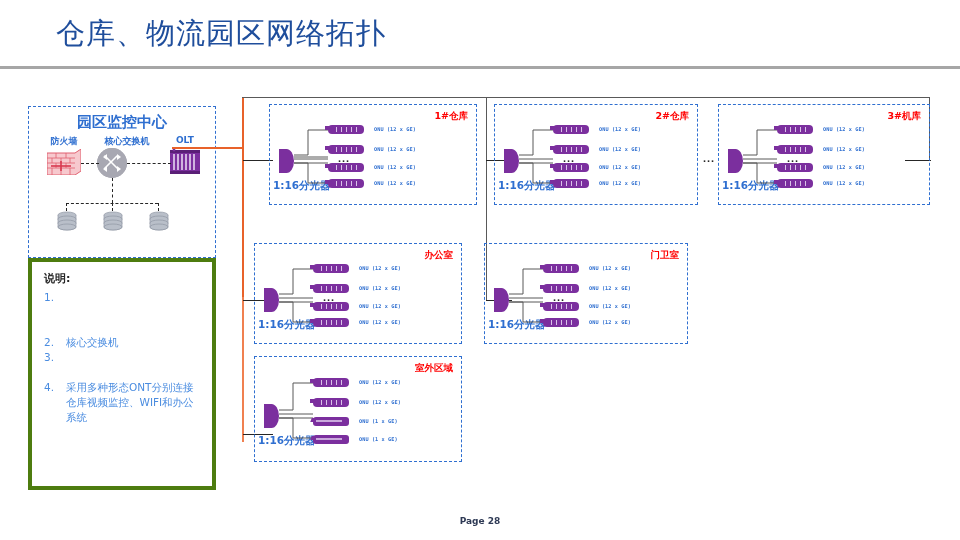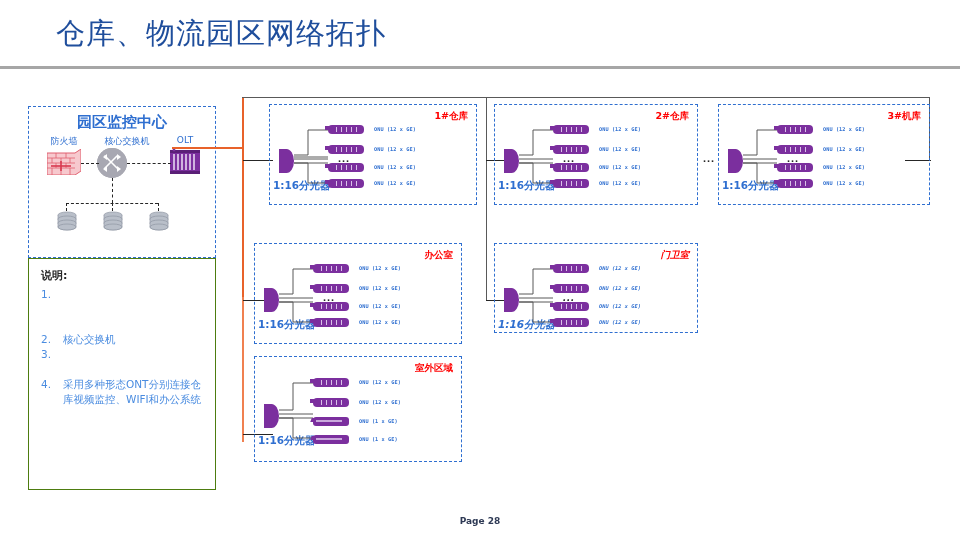--- a/index.html
+++ b/index.html
@@ -21,31 +21,31 @@
     position:absolute;left:0;top:66px;width:960px;height:3px;
     background:#A6A6A6;
   }
 
   
   .dashbox{
     position:absolute;border:1px dashed #2F6FD0;box-sizing:border-box;
     background:transparent;
   }
   .solidbox{
-    position:absolute;border:1px solid #4d7c0f;box-sizing:border-box;
+    position:absolute;border:4px solid #4d7c0f;box-sizing:border-box;
   }
 
   
   .mc-title{
     position:absolute;left:0;right:0;top:6px;text-align:center;
     color:#2F6FD0;font-size:15px;font-weight:bold;
     font-family:"DejaVu Sans","Liberation Sans",sans-serif;
   }
   .dev-label{
-    position:absolute;color:#2F6FD0;font-size:9px;font-weight:normal;
+    position:absolute;color:#2F6FD0;font-size:9px;font-weight:bold;
     text-align:center;white-space:nowrap;
     font-family:"DejaVu Sans","Liberation Sans",sans-serif;
   }
   .srv-label{
     position:absolute;color:#2F6FD0;font-size:10px;font-weight:bold;
     text-align:center;white-space:nowrap;
     font-family:"DejaVu Sans","Liberation Sans",sans-serif;
   }
 
   
@@ -442,21 +442,21 @@
         <div class="tab"></div>
         <div class="ports"></div>
       </div>
     <div class="ellipsis-dots" style="left:68px;top:50px;">...</div>
     <div class="ont-label" style="left:104px;top:21px;">ONU (12 x GE)</div>
     <div class="ont-label" style="left:104px;top:41px;">ONU (12 x GE)</div>
     <div class="ont-label" style="left:104px;top:59px;">ONU (12 x GE)</div>
     <div class="ont-label" style="left:104px;top:75px;">ONU (12 x GE)</div>
   </div>
 
-  <div class="dashbox" style="left:494px;top:243px;width:204px;height:90px;font-style:italic;">
+  <div class="dashbox" style="left:484px;top:243px;width:204px;height:101px;">
     <div class="zone-title">门卫室</div>
     <div class="splitter" style="left:9px;top:44px;"></div>
     <div class="split-label" style="left:3px;top:74px;">1:16分光器</div>
     <svg style="position:absolute;left:0;top:0;" width="204" height="101">
       <g stroke="#595959" stroke-width="1" fill="none">
         <path d="M24 50 H38 V25 H58"></path>
         <path d="M24 54 H58"></path>
         <path d="M24 58 H58"></path>
         <path d="M24 58 H38 V78 H58"></path>
       </g>

